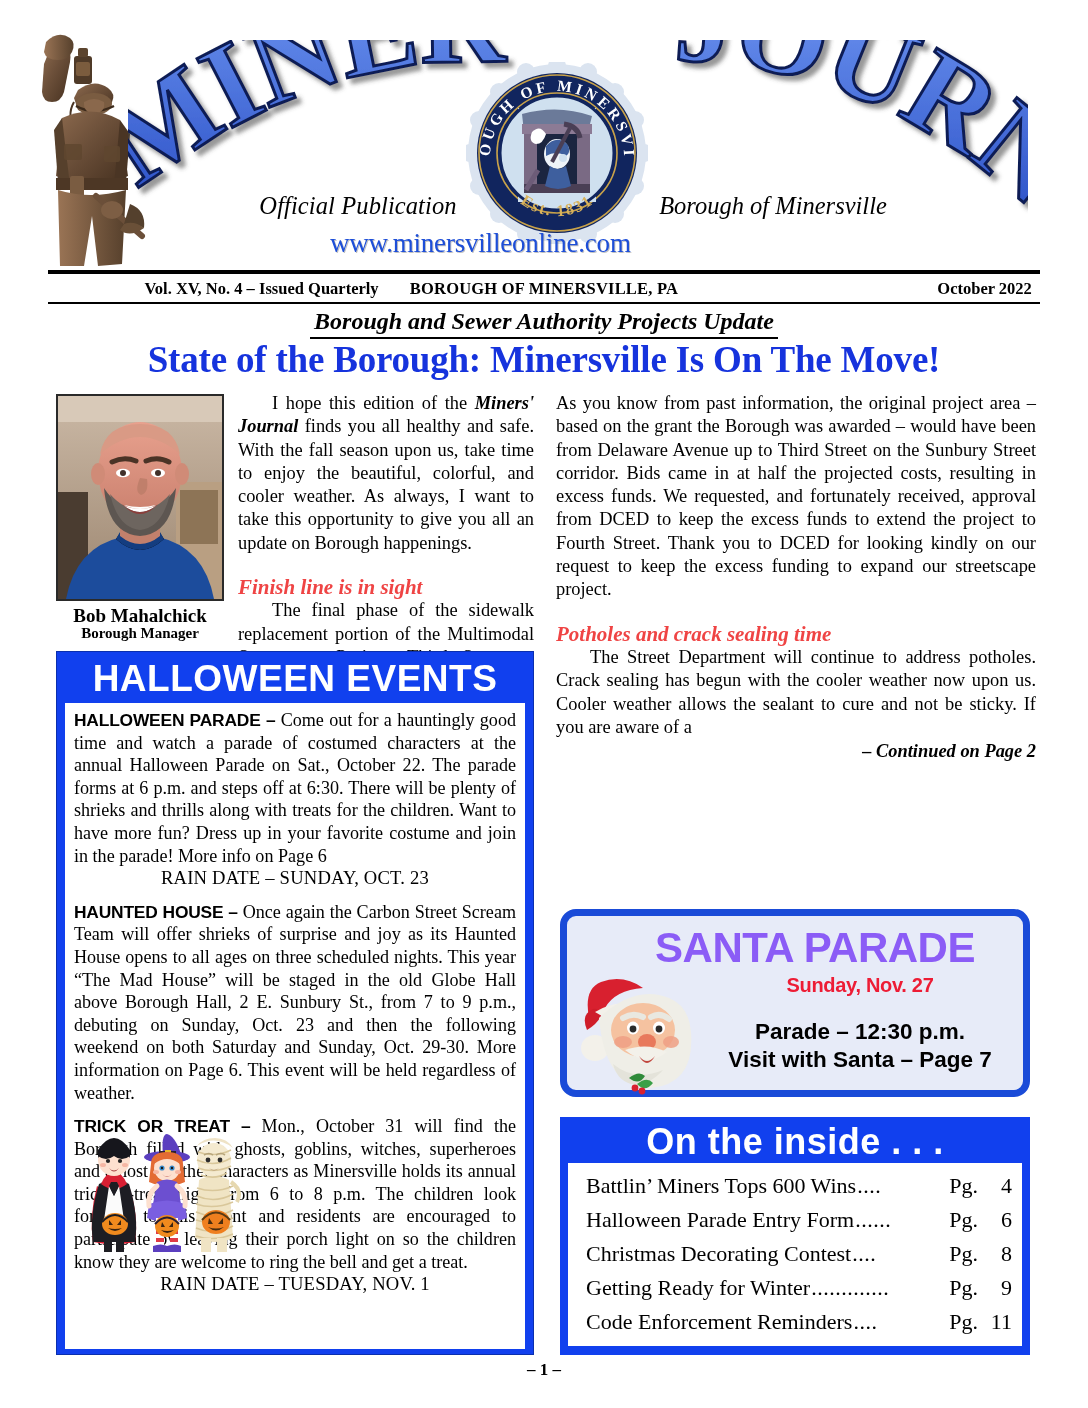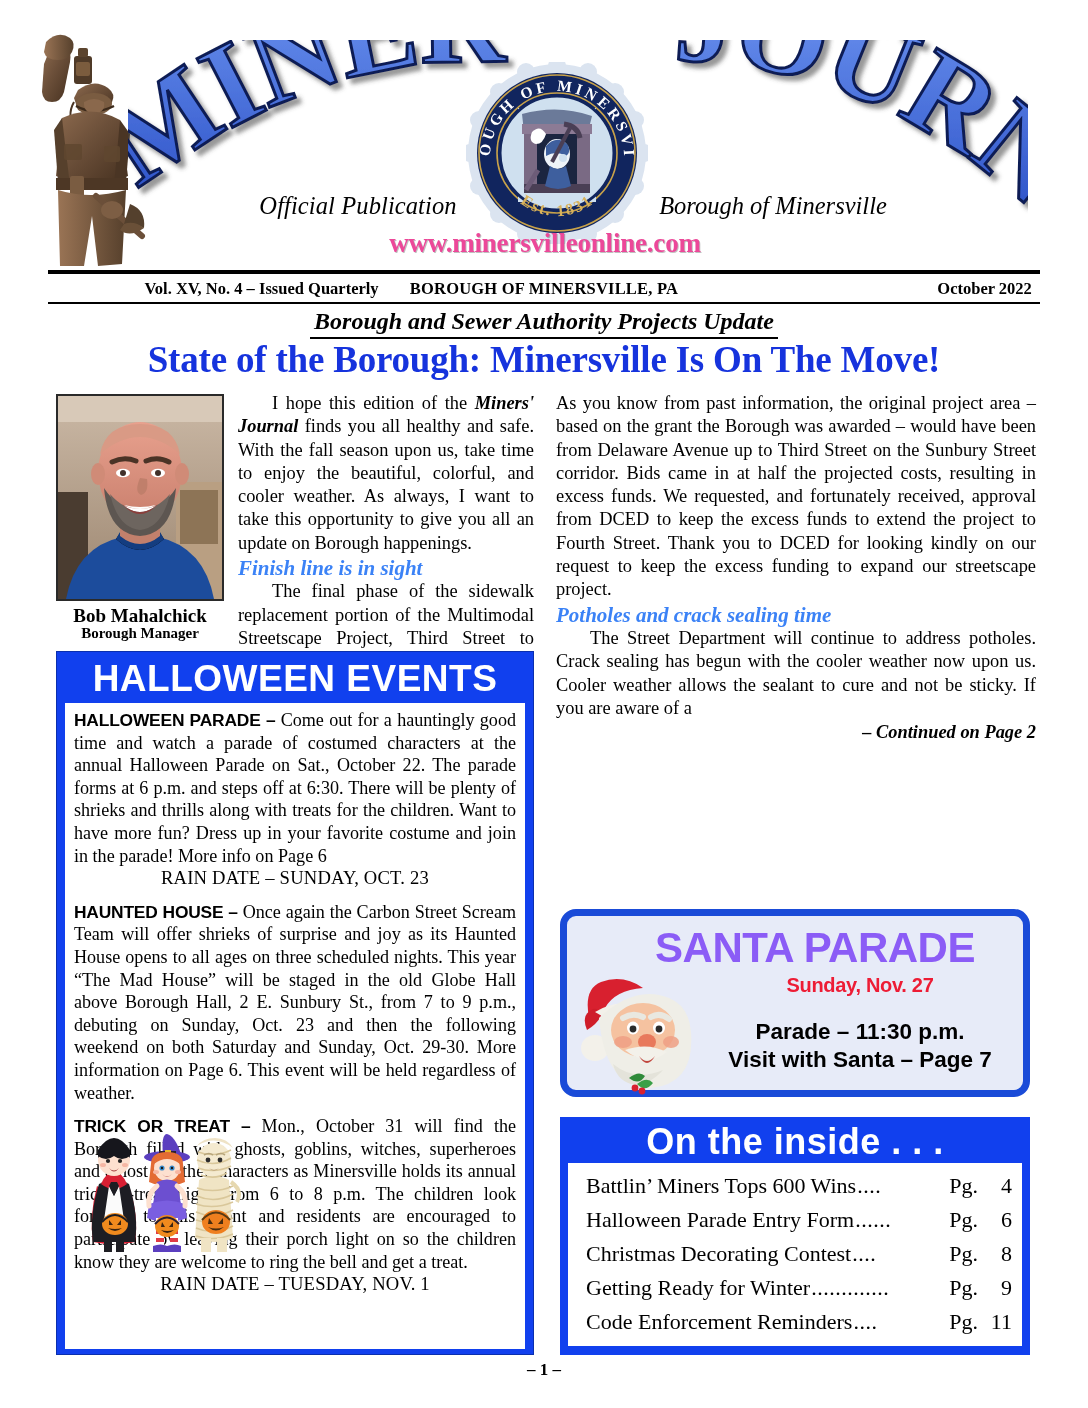--- a/index.html
+++ b/index.html
@@ -48,24 +48,24 @@
   }
   .borough-of {
     position: absolute; left: 648px; top: 192px;
     width: 250px; text-align: center;
     font-family: "Liberation Serif", serif;
     font-style: italic; font-size: 24.5px;
     color: #000;
   }
   .website {
     position: absolute; left: 330px; top: 228px;
-    width: 430px; text-align: center;
-    font-family: "Liberation Serif", serif;
-    font-weight: bold; font-size: 27px;
-    color: #ec4899;
+    width: 430px; text-align: left;
+    font-family: "Liberation Serif", serif;
+    font-weight: normal; font-size: 27px;
+    color: #1d4ed8;
     letter-spacing: -0.2px;
     text-shadow: 1px 1px 0 rgba(0,0,0,0.25);
   }
 
   
   .rule-thick {
     position: absolute; left: 48px; width: 992px;
     height: 4px; background: #000;
   }
   .rule-thin {
@@ -115,22 +115,22 @@
     line-height: 23.3px;
     text-align: justify;
     text-justify: inter-word;
     hyphens: none;
   }
   .body-text p { margin: 0; }
   .body-text p.indent { text-indent: 34px; }
   .subhead {
     font-family: "Liberation Serif", serif;
     font-style: italic; font-weight: bold;
-    font-size: 21px; color: #3b82f6;
-    margin-top: 2px;
+    font-size: 21px; color: #ef4444;
+    margin-top: 21px;
     text-align: left;
   }
   .contd {
     font-family: "Liberation Serif", serif;
     font-style: italic; font-weight: bold;
     font-size: 18.4px; text-align: right;
     margin-top: 1px;
   }
 
   
@@ -684,21 +684,21 @@
         <path d="M66 84 q8 10 16 0 q-8 14 -16 0z" fill="#c0443b"></path>
 
         <path d="M56 106 q10 -8 16 -2 q-6 10 -16 2z" fill="#2f8a3a"></path>
         <path d="M64 112 q10 -8 16 -1 q-8 10 -16 1z" fill="#3aa047"></path>
         <circle cx="62" cy="116" r="3.4" fill="#d8202f"></circle>
         <circle cx="69" cy="119" r="3.4" fill="#d8202f"></circle>
       </svg>
     </div>
     <div class="santa-title">SANTA PARADE</div>
     <div class="santa-date">Sunday, Nov. 27</div>
-    <div class="santa-l1">Parade – 11:30 p.m.</div>
+    <div class="santa-l1">Parade – 12:30 p.m.</div>
     <div class="santa-l2">Visit with Santa – Page 7</div>
   </div>
 
   <div class="inside-box">
     <div class="inside-title">On the inside . . .</div>
     <div class="inside-inner">
 
       <div class="toc-row">
         <span class="toc-title">Battlin’ Miners Tops 600 Wins</span>
         <span class="toc-dots">....</span>

